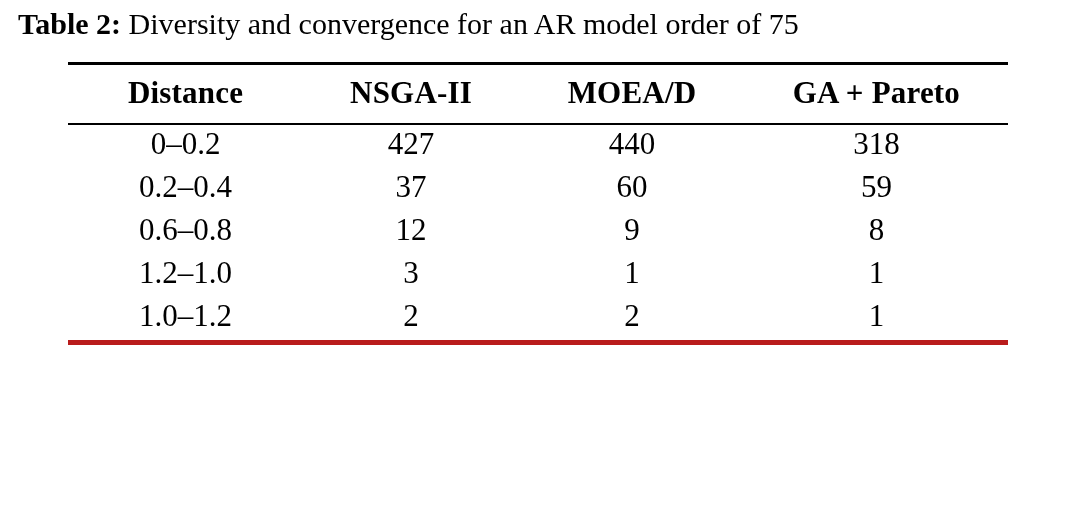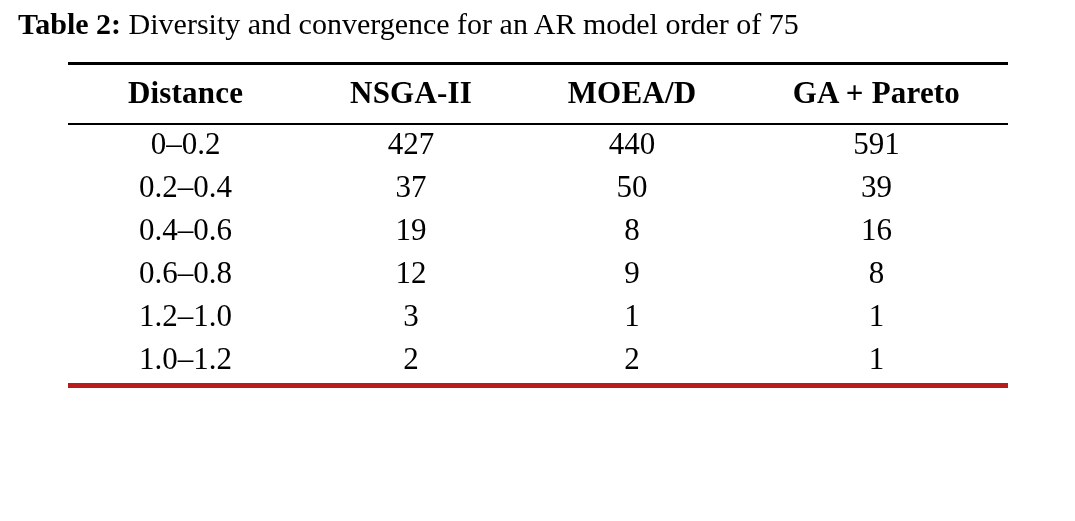--- a/index.html
+++ b/index.html
@@ -93,33 +93,27 @@
         <th>NSGA-II</th>
         <th>MOEA/D</th>
         <th>GA + Pareto</th>
       </tr>
     </thead>
     <tbody>
       <tr>
         <td>0–0.2</td>
         <td>427</td>
         <td>440</td>
-        <td>591</td>
+        <td>318</td>
       </tr>
       <tr>
         <td>0.2–0.4</td>
         <td>37</td>
-        <td>50</td>
-        <td>39</td>
-      </tr>
-      <tr>
-        <td>0.4–0.6</td>
-        <td>19</td>
-        <td>8</td>
-        <td>16</td>
+        <td>60</td>
+        <td>59</td>
       </tr>
       <tr>
         <td>0.6–0.8</td>
         <td>12</td>
         <td>9</td>
         <td>8</td>
       </tr>
       <tr>
         <td>1.2–1.0</td>
         <td>3</td>

